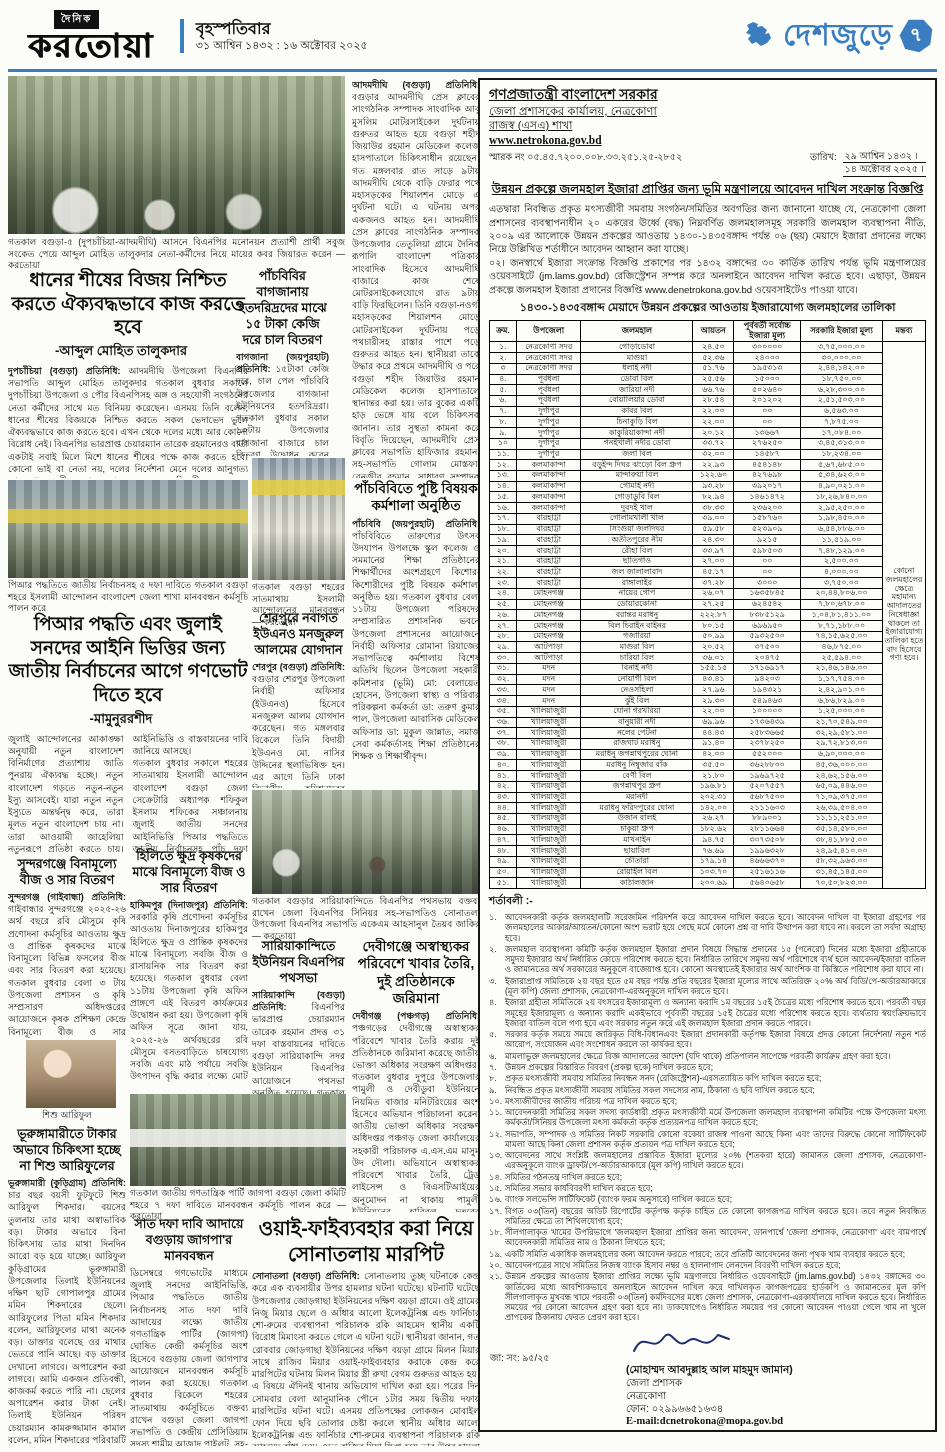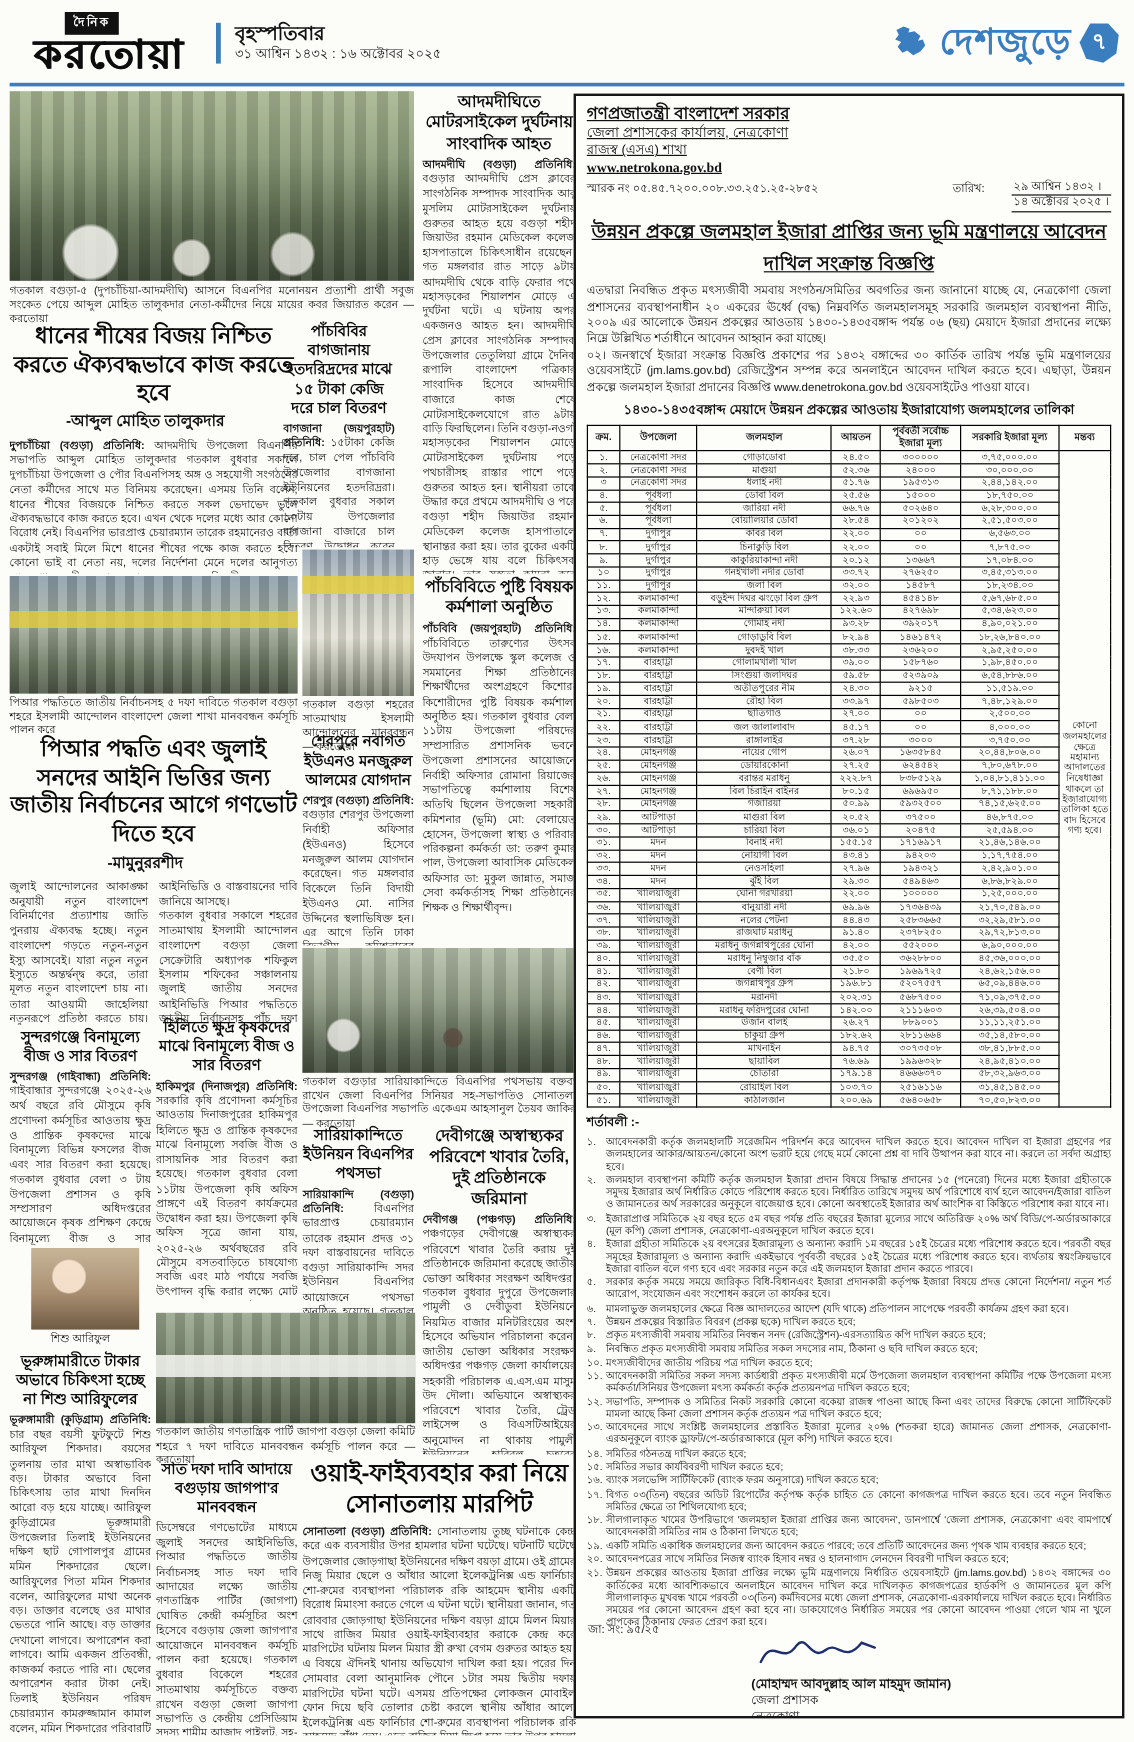--- a/index.html
+++ b/index.html
@@ -67,23 +67,23 @@
 
   
   .notice{left:478px;top:78px;width:459px;height:1354px;border:2px solid #161616;background:#fdfdfa;
           padding:6px 9px;box-sizing:border-box;overflow:hidden;}
   .n-center{text-align:left;text-decoration:underline;}
   .n-govt{font-size:14px;font-weight:bold;line-height:1.25;}
   .n-office{font-size:11.5px;line-height:1.3;}
   .n-branch{font-size:11px;line-height:1.3;}
   .n-web{font-size:11.5px;font-weight:bold;font-family:"Liberation Serif","DejaVu Serif",serif;line-height:1.3;}
   .memo-row{display:flex;justify-content:space-between;align-items:flex-start;font-size:9.5px;margin-top:2px;}
-  .memo-date{display:flex;gap:22px;}
+  .memo-date{display:flex;gap:6px;}
   .memo-date .dates div{border-bottom:1px solid #111;line-height:1.35;padding:0 2px;}
-  .n-title{font-size:16px;font-weight:800;text-align:center;text-decoration:underline;margin:3px 0 2px;}
+  .n-title{font-size:12px;font-weight:800;text-align:center;text-decoration:underline;margin:3px 0 2px;}
   .n-para{font-size:9.6px;line-height:1.38;text-align:justify;}
   .n-table-title{font-size:11px;font-weight:800;text-align:center;margin:3px 0 2px;}
   table.jal{width:100%;border-collapse:collapse;table-layout:fixed;}
   table.jal th,table.jal td{border:1px solid #000;font-size:7.8px;line-height:1.12;text-align:center;
        padding:0.5px 1px;overflow:hidden;word-wrap:break-word;}
   table.jal th{font-size:8.1px;font-weight:bold;line-height:1.2;}
   table.jal col.c-serial{width:25px;} table.jal col.c-upz{width:60px;} table.jal col.c-name{width:104px;}
   table.jal col.c-area{width:38px;} table.jal col.c-prev{width:62px;} table.jal col.c-govt{width:76px;}
   table.jal col.c-rem{width:40px;}
   td.remark-cell{font-size:8px;line-height:1.45;vertical-align:middle;}
@@ -120,21 +120,20 @@
       <span class="section-name">দেশজুড়ে</span>
       <span class="page-badge">৭</span>
     </div>
   </div>
   <div class="abs blue-rule"></div>
 
   <div class="abs photo ph-top" style="left:8px;top:76px;width:337px;height:158px;"></div>
   <div class="abs caption" style="left:8px;top:237px;width:337px;height:28px;">গতকাল বগুড়া-৫ (দুপচাঁচিয়া-আদমদীঘি) আসনে বিএনপির মনোনয়ন প্রত্যাশী প্রার্থী সবুজ সংকেত পেয়ে আব্দুল মোহিত তালুকদার নেতা-কর্মীদের নিয়ে মায়ের কবর জিয়ারত করেন — করতোয়া</div>
 
   <div class="abs art" style="left:352px;top:76px;width:128px;height:402px;">
-    <div class="hl hl-lg">আদমদীঘিতে মোটরসাইকেল দুর্ঘটনায় সাংবাদিক আহত</div>
     <p class="body-txt"><b>আদমদীঘি (বগুড়া) প্রতিনিধি:</b> <span>বগুড়ার আদমদীঘি প্রেস ক্লাবের সাংগঠনিক সম্পাদক সাংবাদিক আবু মুসলিম মোটরসাইকেল দুর্ঘটনায় গুরুতর আহত হয়ে বগুড়া শহীদ জিয়াউর রহমান মেডিকেল কলেজ হাসপাতালে চিকিৎসাধীন রয়েছেন। গত মঙ্গলবার রাত সাড়ে ৯টায় আদমদীঘি থেকে বাড়ি ফেরার পথে মহাসড়কের শিয়ালশন মোড়ে এ দুর্ঘটনা ঘটে। এ ঘটনায় অপর একজনও আহত হন। আদমদীঘি প্রেস ক্লাবের সাংগঠনিক সম্পাদক উপজেলার তেতুলিয়া গ্রামে দৈনিক রূপালি বাংলাদেশ পত্রিকার সাংবাদিক হিসেবে আদমদীঘি বাজারে কাজ শেষে মোটরসাইকেলযোগে রাত ৯টায় বাড়ি ফিরছিলেন। তিনি বগুড়া-নওগাঁ মহাসড়কের শিয়ালশন মোড়ে মোটরসাইকেল দুর্ঘটনায় পড়ে পথচারীসহ রাস্তার পাশে পড়ে গুরুতর আহত হন। স্থানীয়রা তাকে উদ্ধার করে প্রথমে আদমদীঘি ও পরে বগুড়া শহীদ জিয়াউর রহমান মেডিকেল কলেজ হাসপাতালে স্থানান্তর করা হয়। তার বুকের একটি হাড় ভেঙ্গে যায় বলে চিকিৎসক জানান। তার সুস্থতা কামনা করে বিবৃতি দিয়েছেন, আদমদীঘি প্রেস ক্লাবের সভাপতি হাফিজার রহমান, সহ-সভাপতি গোলাম মোস্তফা, বেনজীর রহমান, সাধারণ সম্পাদক খন্দকার মেহেদী হাসান, সহ-সম্পাদক হোসেনুল ইসলাম উজ্জল, মিছির সরকার, আনোয়ার হোসাইন, মোমেন খান, মিজানুর রহমান।</span></p>
   </div>
 
   <div class="abs art" style="left:8px;top:268px;width:240px;height:210px;">
     <div class="hl hl-xl">ধানের শীষের বিজয় নিশ্চিত করতে ঐক্যবদ্ধভাবে কাজ করতে হবে</div>
     <div class="byline">-আব্দুল মোহিত তালুকদার</div>
     <p class="body-txt" style="margin-top:0;"><b>দুপচাঁচিয়া (বগুড়া) প্রতিনিধি:</b> <span>আদমদীঘি উপজেলা বিএনপির সভাপতি আব্দুল মোহিত তালুকদার গতকাল বুধবার সকালে দুপচাঁচিয়া উপজেলা ও পৌর বিএনপিসহ অঙ্গ ও সহযোগী সংগঠনের নেতা কর্মীদের সাথে মত বিনিময় করেছেন। এসময় তিনি বলেন, ধানের শীষের বিজয়কে নিশ্চিত করতে সকল ভেদাভেদ ভুলে ঐক্যবদ্ধভাবে কাজ করতে হবে। এখন থেকে দলের মধ্যে আর কোনো বিরোধ নেই। বিএনপির ভারপ্রাপ্ত চেয়ারম্যান তারেক রহমানেরও বার্তা একটাই সবাই মিলে মিশে ধানের শীষের পক্ষে কাজ করতে হবে। কোনো ভাই বা নেতা নয়, দলের নির্দেশনা মেনে দলের আনুগত্য থেকে ধানের শীষের পক্ষে কাজ করে দলকে বিজয়ী করতে হবে। উপজেলা যুবদলের কার্যালয়ে উপজেলা বিএনপির সাবেক সভাপতি আব্দুল হামিদের সভাপতিত্বে ও সাবেক ছাত্রদল নেতা আবু রায়হানের সঞ্চালনায় মতবিনিময় সভায় বক্তব্য রাখেন, তালোড়া পৌর বিএনপির ভারপ্রাপ্ত সভাপতি আনোয়ারুল ইসলাম বাবু, উপজেলা যুবদলের আহ্বায়ক আফছার আলী প্রমুখ। পরে আব্দুল মোহিত তালুকদার জুলাই আন্দোলনে শহীদ রনিকদের কবর জিয়ারত করেন।</span></p>
   </div>
 
   <div class="abs art" style="left:236px;top:268px;width:93px;height:188px;">

